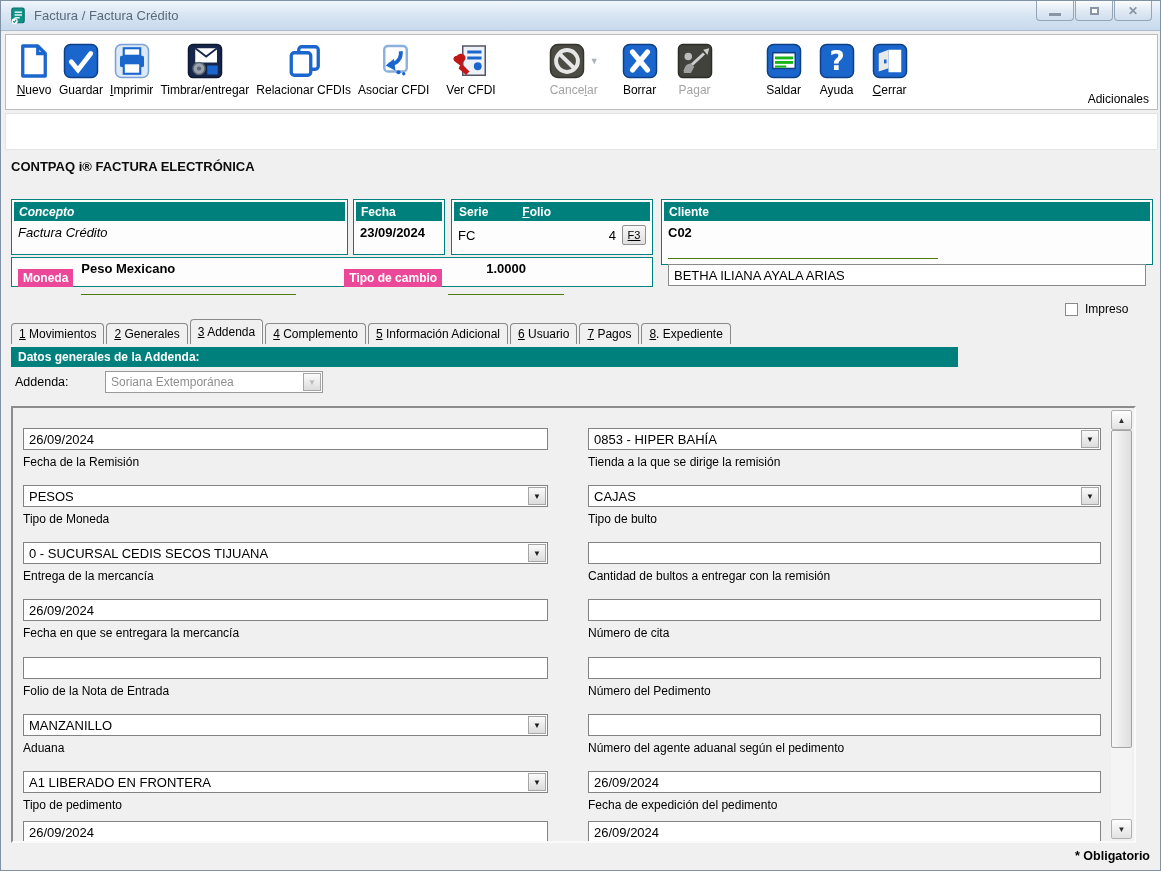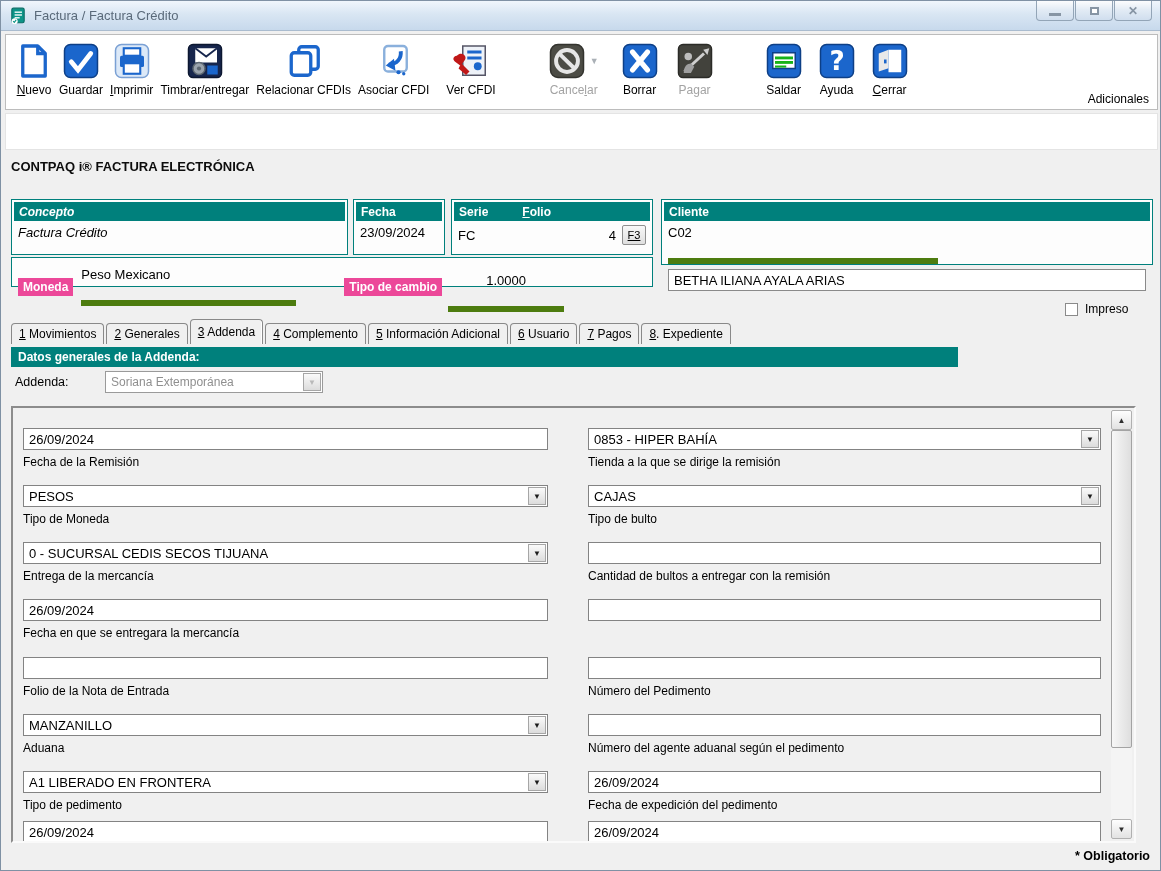--- a/index.html
+++ b/index.html
@@ -36,21 +36,21 @@
   .white-strip { position:absolute; left:4px; top:112px; width:1153px; height:37px;
     background:#fff; border:1px solid #e4e4e4; }
 
   .app-title { position:absolute; left:10px; top:158px; font-size:13px; font-weight:bold; color:#0d0d0d; }
 
   
   .gbox { position:absolute; border:1px solid #00807C; background:#fdfdfd; }
   .gbox-header { margin:2px; height:19px; background:#00807C; color:#fff; font-size:12px;
     font-weight:bold; display:flex; align-items:center; padding:0 5px; gap:34px; }
   .gbox-value { font-size:13px; padding:2px 6px; white-space:nowrap; }
-  .ufield { display:inline-block; border-bottom:6px solid #4d7c0f; padding-bottom:18px; }
+  .ufield { display:inline-block; border-bottom:1px solid #4d7c0f; padding-bottom:18px;font-weight:bold; }
   .chip { background:#ec4899; color:#fff; font-size:12px; font-weight:bold; padding:2px 5px; }
   .f3-btn { font-family:inherit; font-size:11px; text-decoration:underline; width:24px; height:20px;
     background:linear-gradient(#f8f8f8,#dfdfdf); border:1px solid #8f8f8f; border-radius:2px; padding:0; }
   .sunken-input { background:#fff; border:1px solid #8a8a8a; height:22px; font-size:13px;
     padding:3px 5px; white-space:nowrap; overflow:hidden; }
 
   .impreso { position:absolute; left:1064px; top:301px; display:flex; align-items:center; gap:7px; }
   .checkbox { width:13px; height:13px; background:#fff; border:1px solid #8a8a8a; }
   .impreso-label { font-size:12px;text-align:right; }
 
@@ -327,21 +327,21 @@
     <div style="margin:3px 6px 0;">
       <div class="sunken-input">BETHA ILIANA AYALA ARIAS</div>
     </div>
   </div>
 
   <div class="gbox" style="left:10px;top:256px;width:642px;height:30px;">
     <div style="display:flex;align-items:center;padding:3px 6px;">
       <span class="chip">Moneda</span>
       <span class="ufield" style="min-width:215px;margin-left:8px;font-size:13px;">Peso Mexicano</span>
       <span class="chip" style="margin-left:48px;">Tipo de cambio</span>
-      <span class="ufield" style="min-width:116px;margin-left:6px;font-size:13px;text-align:center;margin-top:12px;">1.0000</span>
+      <span class="ufield" style="min-width:116px;margin-left:6px;font-size:13px;text-align:center;">1.0000</span>
     </div>
   </div>
 
   <div class="impreso">
     <span class="checkbox"></span>
     <span class="impreso-label">Impreso</span>
   </div>
 
   <div class="tabbar">
       <div class="tab"><u>1</u> Movimientos</div>
@@ -434,20 +434,21 @@
         <div class="field-row" style="left: 575px; top: 134px; width: 513px;">
           <div class="fld">
             <span class="val"></span>
           </div>
           <div class="field-label">Cantidad de bultos a entregar con la remisión</div>
         </div>
         <div class="field-row" style="left: 575px; top: 191px; width: 513px;">
           <div class="fld">
             <span class="val"></span>
           </div>
+          <div class="field-label">Número de cita</div>
         </div>
         <div class="field-row" style="left: 575px; top: 249px; width: 513px;">
           <div class="fld">
             <span class="val"></span>
           </div>
           <div class="field-label">Número del Pedimento</div>
         </div>
         <div class="field-row" style="left: 575px; top: 306px; width: 513px;">
           <div class="fld">
             <span class="val"></span>

